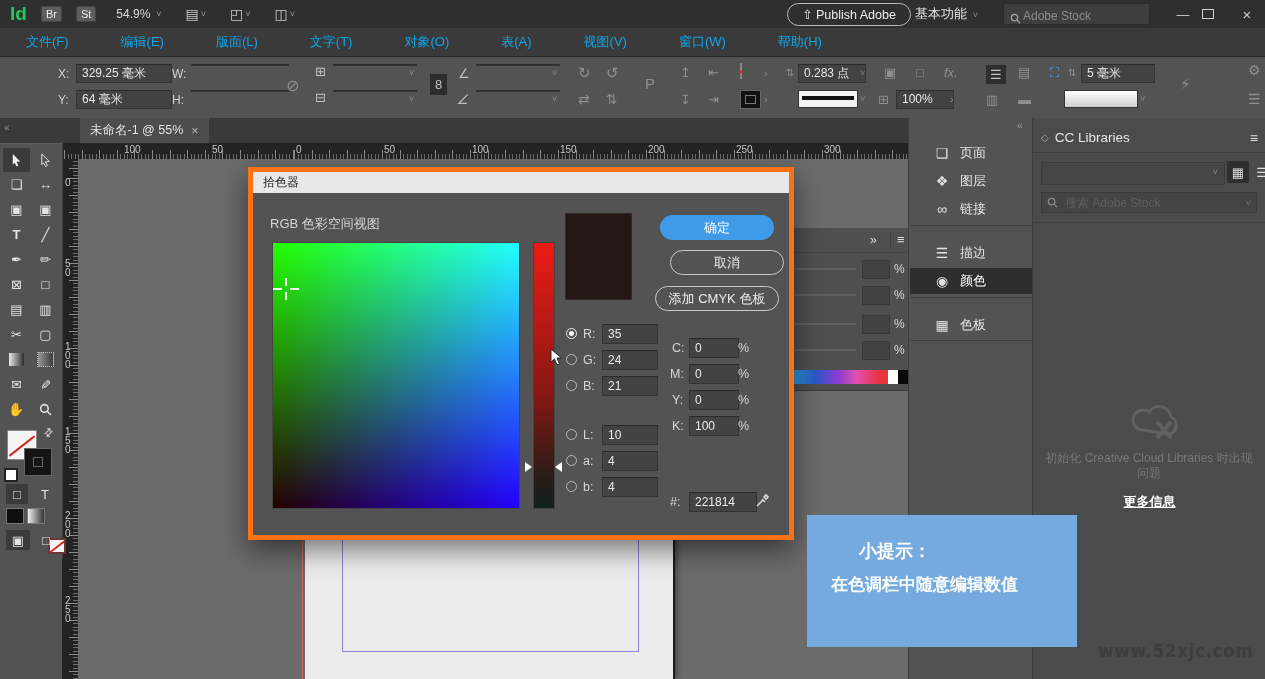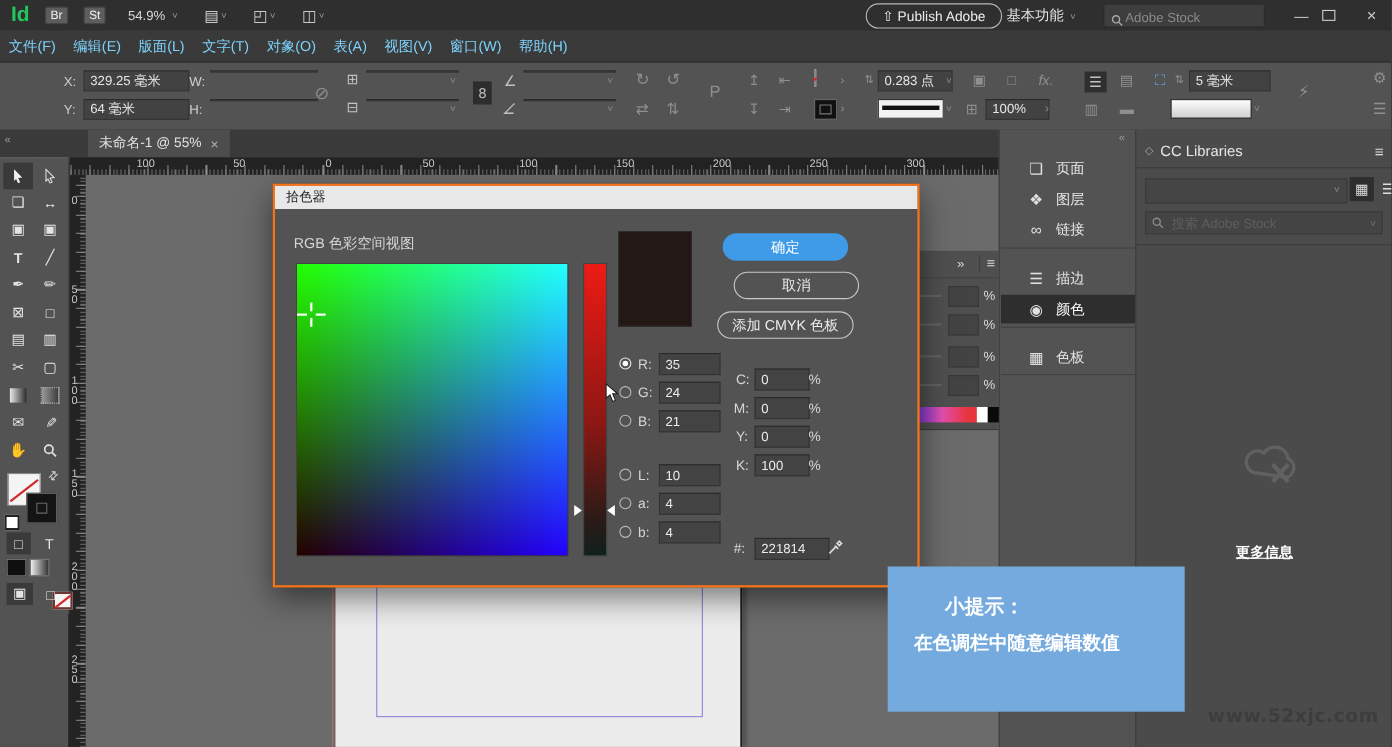--- a/index.html
+++ b/index.html
@@ -15,21 +15,21 @@
   .chev{color:#9a9a9a;font-size:9px;margin:0 10px 0 2px;}
   .tbico{color:#c9c9c9;font-size:14px;margin-left:14px;}
   .pill{border:1px solid #b9b9b9;border-radius:13px;color:#ececec;padding:3px 14px;font-size:12.5px;background:transparent;}
   .srch{display:flex;align-items:flex-end;background:#3e3e3e;border:1px solid #2b2b2b;border-radius:2px;height:20px;padding:0 6px;}
   .srch input{background:transparent;border:none;outline:none;color:#bdbdbd;font-size:12px;width:118px;font-family:inherit;}
   .srch input::placeholder{color:#8b8b8b;}
   .winbtn{color:#cfcfcf;font-size:13px;width:30px;text-align:center;}
   .restore{width:10px;height:8px;border:1px solid #cfcfcf;display:inline-block;position:relative;}
   
   .menubar{left:0;top:28px;width:1265px;height:28px;background:#3a3a3a;display:flex;align-items:center;border-bottom:1px solid #262626;}
-  .menu{padding:0 8px;color:#7dd3fc;font-size:13px;}
+  .menu{padding:0 26px;color:#0ea5e9;font-size:13px;}
   
   .controlbar{left:0;top:57px;width:1265px;height:61px;background:#535353;border-bottom:1px solid #2e2e2e;}
   .fld{position:absolute;background:#424242;border:1px solid #353535;border-top-color:#2b2b2b;color:#e6e6e6;
        font-size:12px;line-height:17px;padding:0 5px;overflow:hidden;white-space:nowrap;}
   .lbl{position:absolute;color:#cfcfcf;font-size:12px;}
   .cico{position:absolute;color:#c2c2c2;font-size:13px;line-height:13px;}
   .dim{color:#8f8f8f;}
   .refgrid{position:absolute;left:24px;top:70px;display:grid;grid-template-columns:repeat(3,7px);grid-gap:2px;}
   .refgrid i{width:6px;height:6px;border:1px solid #bdbdbd;background:transparent;}
   .refgrid i.on{background:#f2f2f2;}
@@ -42,22 +42,22 @@
   .ruler{background:#232323;overflow:hidden;}
   .rnum{position:absolute;color:#c8c8c8;font-size:10px;}
   .tickh{position:absolute;left:0;right:0;bottom:0;}
   
   .tools{left:0;top:143px;width:62px;height:414px;background:#535353;border-right:1px solid #3f3f3f;border-top:1px solid #5e5e5e;}
   .tool{position:absolute;width:27px;height:24px;display:flex;align-items:center;justify-content:center;color:#e3e3e3;font-size:13px;}
   .tool.active{background:#3a3a3a;}
   .gradbox{width:15px;height:13px;background:linear-gradient(90deg,#e8e8e8,#2c2c2c);}
   .gradbox2{width:15px;height:13px;background:linear-gradient(90deg,#9a9a9a,#3c3c3c);border:1px dotted #bbb;}
   
-  .dialog{left:248px;top:167px;width:536px;height:363px;background:#535353;border:2px solid #f97316;
-          box-shadow:0 10px 26px rgba(0,0,0,.5);z-index:30;padding-left:48px;}
+  .dialog{left:248px;top:167px;width:536px;height:363px;background:#535353;border:5px solid #f97316;
+          box-shadow:0 10px 26px rgba(0,0,0,.5);z-index:30;}
   .dtitle{position:absolute;left:0;top:0;right:0;height:21px;background:#e8e8e8;color:#222;
           font-size:12px;line-height:21px;padding-left:10px;box-sizing:border-box;}
   .gradfield{position:absolute;left:19px;top:70px;width:246px;height:265px;
      background-image:linear-gradient(to right,rgb(0,0,0),rgb(0,0,255)),linear-gradient(to top,rgb(35,0,0),rgb(35,255,0));
      background-blend-mode:screen;border:1px solid #444;}
   .xbar{position:absolute;background:#fff;}
   .hueslider{position:absolute;left:280px;top:70px;width:20px;height:265px;
      background:linear-gradient(to bottom,#ed1b15 0%,#8c1713 55%,#2a1b17 88%,#10201e 100%);border:1px solid #444;}
   .harrowL{position:absolute;width:0;height:0;border-top:5px solid transparent;border-bottom:5px solid transparent;border-left:7px solid #fff;}
   .harrowR{position:absolute;width:0;height:0;border-top:5px solid transparent;border-bottom:5px solid transparent;border-right:7px solid #fff;}
@@ -344,20 +344,21 @@
       </svg>
       <input placeholder="搜索 Adobe Stock" style="">
       <span style="color:#777;font-size:9px;margin-left:auto;">˅</span>
     </div>
     <div style="position:absolute;left:0;top:104px;right:0;height:1px;background:#3e3e3e;"></div>
     <svg width="58" height="44" viewBox="0 0 58 44" style="position:absolute;left:94px;top:282px;">
       <path d="M16 30 a10 10 0 1 1 6-18 a12 12 0 0 1 22 5 a9 9 0 0 1-2 17 z" fill="none" stroke="#616161" stroke-width="3"></path>
       <line x1="30" y1="22" x2="44" y2="38" stroke="#616161" stroke-width="4"></line>
       <line x1="44" y1="22" x2="30" y2="38" stroke="#616161" stroke-width="4"></line>
     </svg>
+    <div class="ccmsg">初始化 Creative Cloud Libraries 时出现问题</div>
     <div class="ccmore">更多信息</div>
   </div>
 
   <div class="abs tools">
     <div class="tool active" style="left:3px;top:4px;">
       <svg width="13" height="14" viewBox="0 0 14 15">
           <path d="M3 1 L11 9 L7 9.5 L9 13.5 L7 14.5 L5 10.5 L3 12.5 Z" fill="#f0f0f0"></path>
         </svg>
     </div>
     <div class="tool" style="left:32px;top:4px;">

